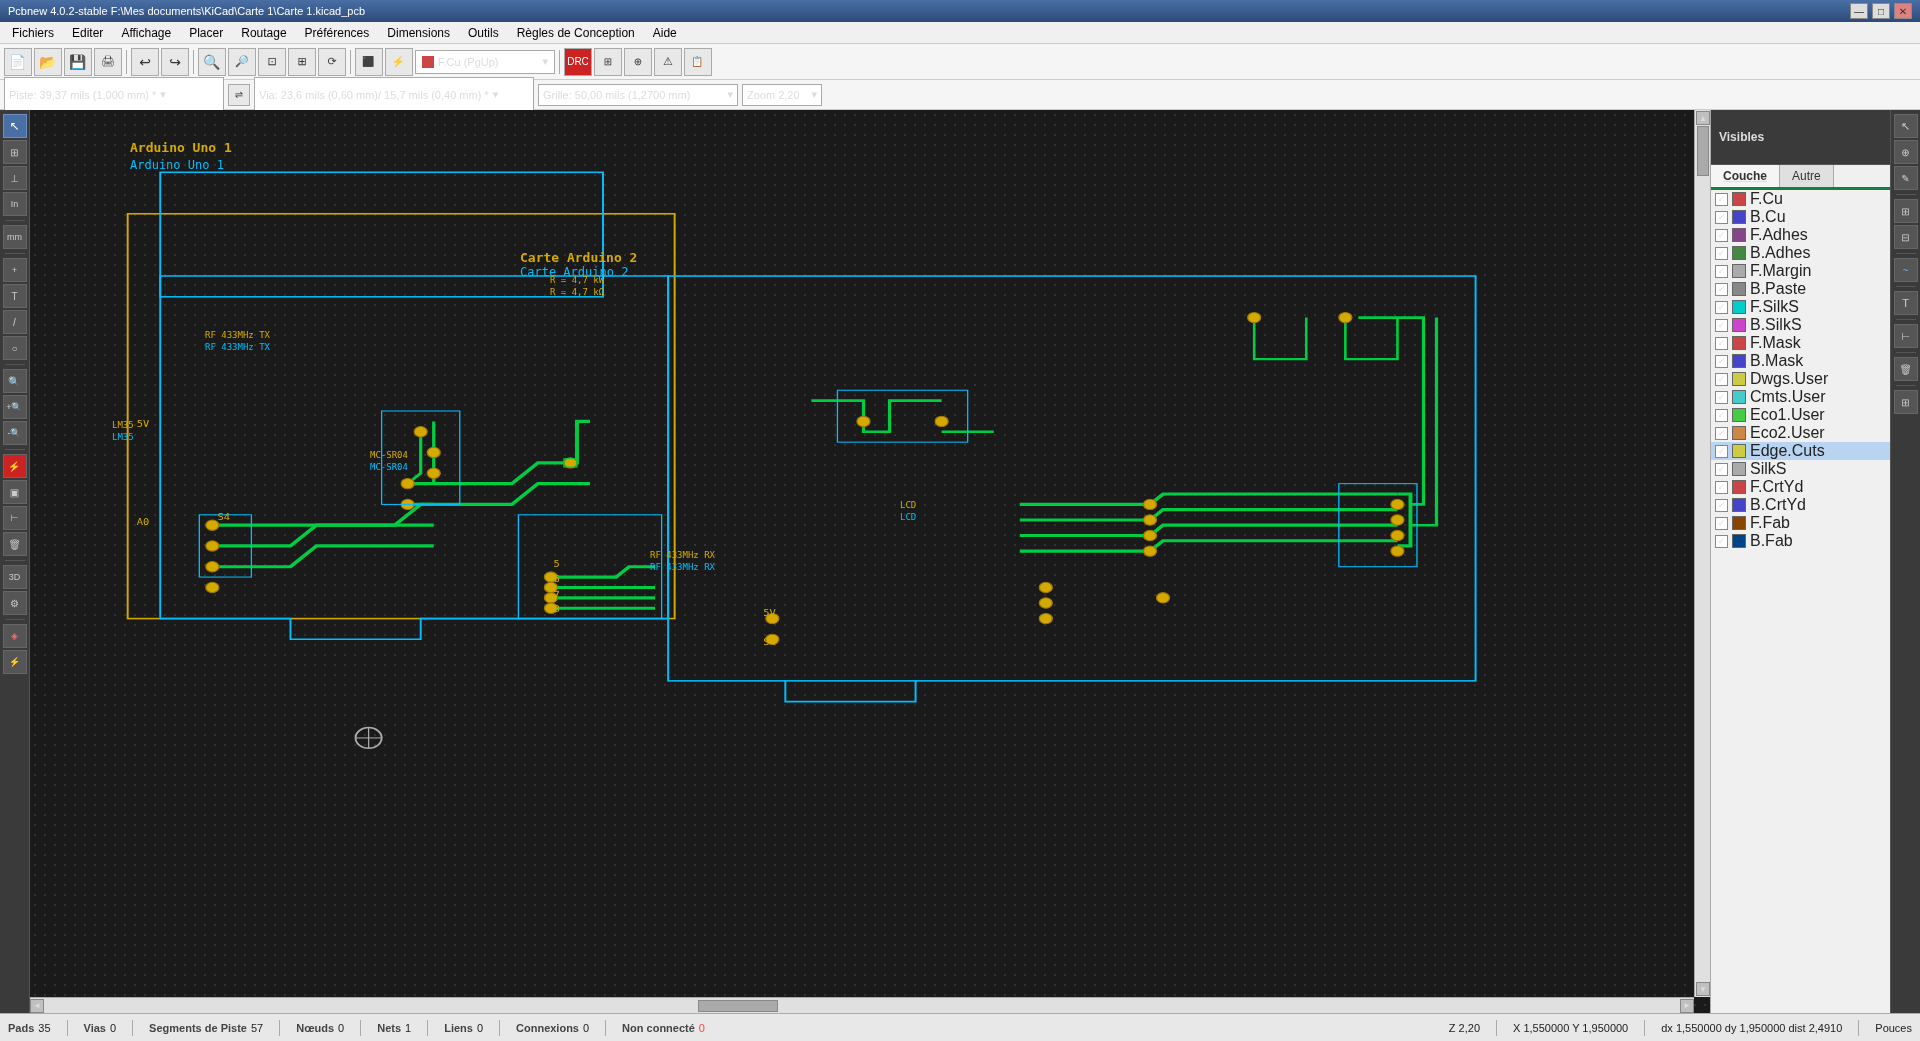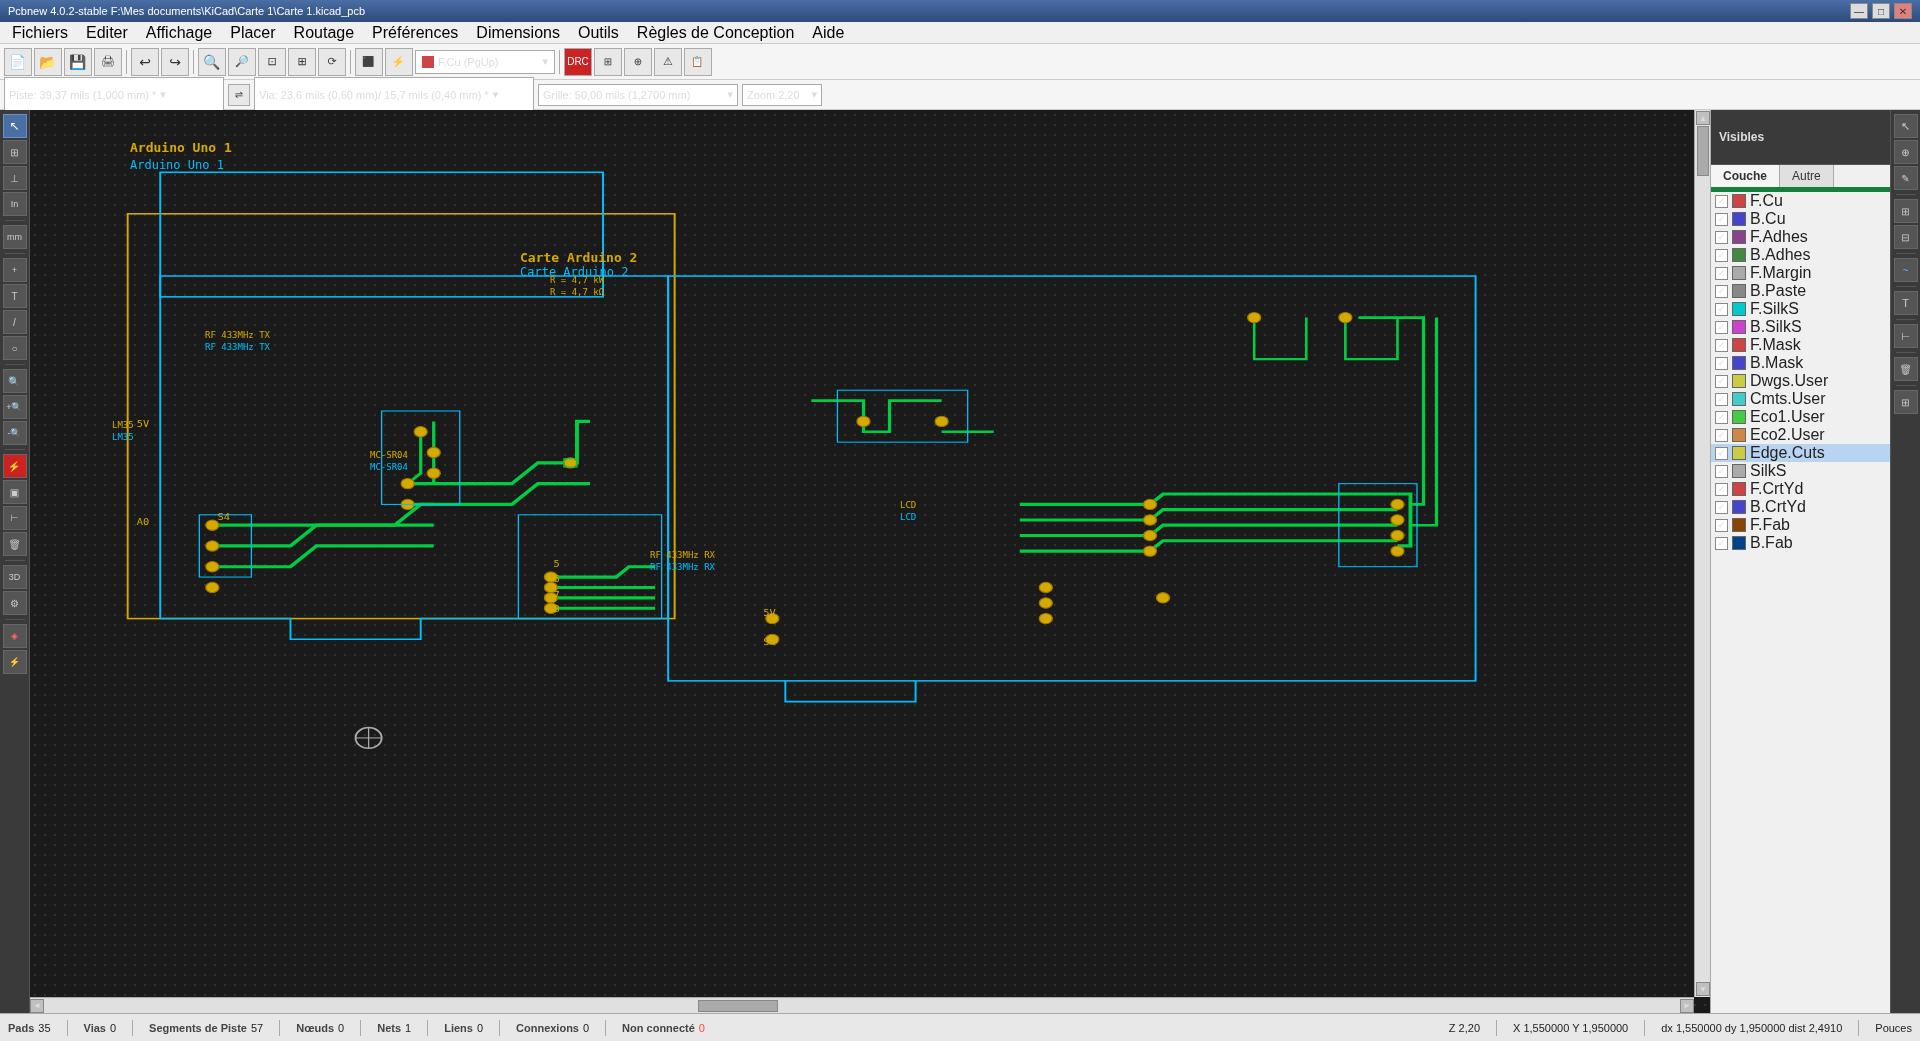--- a/index.html
+++ b/index.html
@@ -18,21 +18,21 @@
       color: #333; cursor: pointer;
     }
 
     
     #menubar {
       width: 100%; height: 22px; background: #f0f0f0;
       display: flex; align-items: center; padding: 0 4px;
       border-bottom: 1px solid #ccc; gap: 2px;
     }
     .menu-item {
-      padding: 2px 8px; font-size: 16px; color: #000; cursor: pointer;
+      padding: 2px 8px; font-size: 12px; color: #000; cursor: pointer;
     }
 
     
     #toolbar1 {
       width: 100%; height: 36px; background: #f5f5f5;
       display: flex; align-items: center; padding: 0 4px; gap: 2px;
       border-bottom: 1px solid #ccc;
     }
     .tb-btn {
       width: 28px; height: 28px; background: #e8e8e8; border: 1px solid #aaa;
@@ -99,21 +99,21 @@
       width: 180px; background: #f0f0f0; border-left: 1px solid #aaa;
       display: flex; flex-direction: column;
     }
 
     
     #visibles-header {
       background: #3a3a3a; color: #ddd; padding: 20px 8px; font-size: 12px; font-weight: bold;
       border-bottom: 1px solid #555;
     }
     #visibles-tabs {
-      display: flex; border-bottom: 5px solid #15803d;
+      display: flex; border-bottom: 3px solid #15803d; text-decoration: underline;
     }
     .vis-tab {
       padding: 4px 12px; font-size: 12px; cursor: pointer; background: #e0e0e0;
       border-right: 1px solid #aaa; color: #333;
     }
     .vis-tab.active { background: #f5f5f5; font-weight: bold; }
 
     
     #layer-list { overflow-y: auto; flex: 1; }
     .layer-item {

